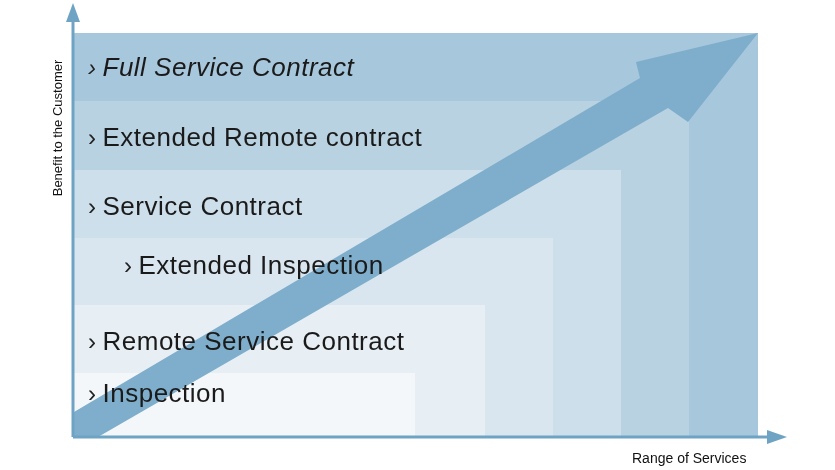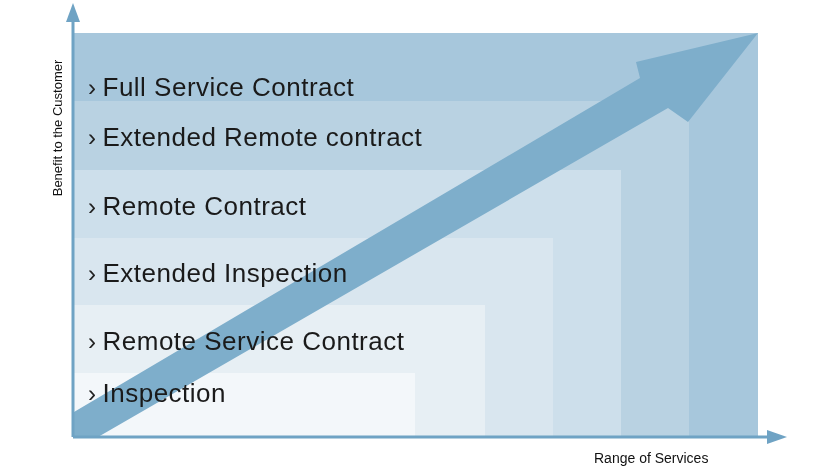--- a/index.html
+++ b/index.html
@@ -2,21 +2,21 @@
 <html><head>
 <meta charset="utf-8">
 <style>
   html,body{margin:0;padding:0;background:#ffffff;}
   body{width:835px;height:470px;position:relative;overflow:hidden;font-family:"Liberation Sans",sans-serif;}
   .block{position:absolute;left:74px;}
   .label{position:absolute;left:88px;font-size:26px;color:#1a1a1a;letter-spacing:0.5px;white-space:nowrap;line-height:1;}
   .chev{display:inline-block;margin-right:6px;font-size:24px;color:#222;}
   svg{position:absolute;left:0;top:0;}
   .ylabel{position:absolute;left:57px;top:128px;transform:translate(-50%,-50%) rotate(-90deg);font-size:13px;color:#111;white-space:nowrap;}
-  .xlabel{position:absolute;left:594px;top:450px;font-size:14px;color:#111;white-space:nowrap;text-align:center;}
+  .xlabel{position:absolute;left:632px;top:450px;font-size:14px;color:#111;white-space:nowrap;text-align:center;}
 </style>
 </head>
 <body>
 
 <div class="block" style="top:33px;width:684px;height:404px;background:#a7c7dc;"></div>
 <div class="block" style="top:101px;width:615px;height:336px;background:#b9d2e2;"></div>
 <div class="block" style="top:170px;width:547px;height:267px;background:#cddfeb;"></div>
 <div class="block" style="top:238px;width:479px;height:199px;background:#d9e6ef;"></div>
 <div class="block" style="top:305px;width:411px;height:132px;background:#e7eff4;"></div>
 <div class="block" style="top:373px;width:341px;height:64px;background:#f3f7fa;"></div>
@@ -25,21 +25,21 @@
 
   <polygon points="74,412 640,78 636,62 758,33 688,122 668,108 98,437 74,437" fill="#7eaecb"></polygon>
 
   <line x1="73" y1="437" x2="73" y2="20" stroke="#6fa3c4" stroke-width="3"></line>
   <polygon points="73,3 66,22 80,22" fill="#6fa3c4"></polygon>
 
   <line x1="73" y1="437" x2="770" y2="437" stroke="#6fa3c4" stroke-width="3"></line>
   <polygon points="787,437 767,430 767,444" fill="#6fa3c4"></polygon>
 </svg>
 
-<div class="label" style="top:74px;"><span class="chev">›</span><span>Full Service Contract</span></div>
+<div class="label" style="top:54px;font-style:italic;"><span class="chev">›</span><span>Full Service Contract</span></div>
 <div class="label" style="top:124px;"><span class="chev">›</span><span>Extended Remote contract</span></div>
-<div class="label" style="top:193px;"><span class="chev">›</span><span>Remote Contract</span></div>
-<div class="label" style="top:260px;"><span class="chev">›</span><span>Extended Inspection</span></div>
+<div class="label" style="top:193px;"><span class="chev">›</span><span>Service Contract</span></div>
+<div class="label" style="top:252px;margin-left:36px;"><span class="chev">›</span><span>Extended Inspection</span></div>
 <div class="label" style="top:328px;"><span class="chev">›</span><span>Remote Service Contract</span></div>
 <div class="label" style="top:380px;"><span class="chev">›</span><span>Inspection</span></div>
 
 <div class="ylabel">Benefit to the Customer</div>
 <div class="xlabel">Range of Services</div>
 
 </body></html>

